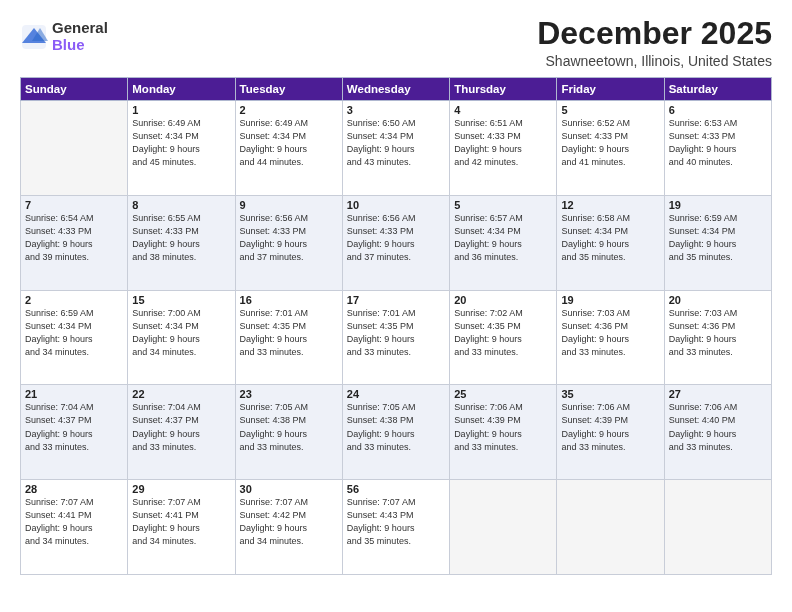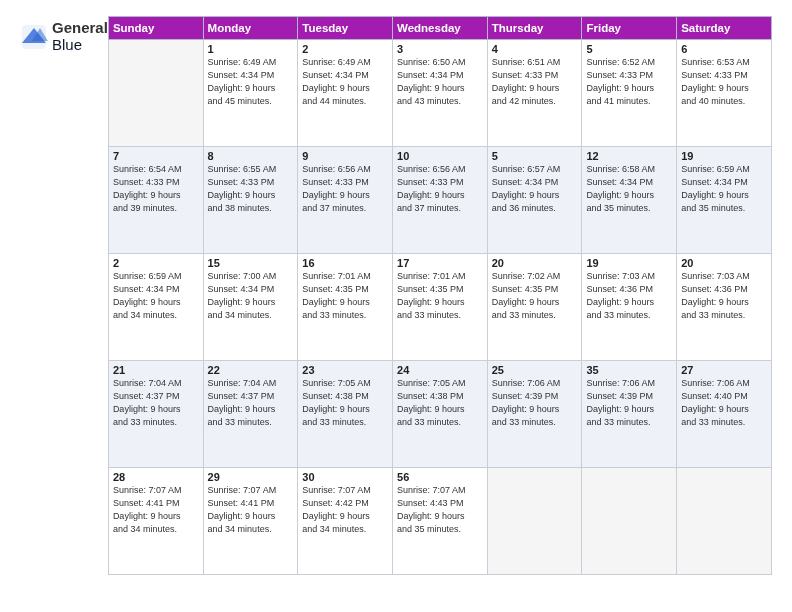--- a/index.html
+++ b/index.html
@@ -8,20 +8,21 @@
       height: 612px;
       font-family: Arial, sans-serif;
       background: #fff;
       overflow: hidden;
     }
     .page {
       width: 792px;
       height: 585px;
       padding: 16px 20px 10px 20px;
       display: flex;
+      flex-direction: column;
     }
     .header {
       display: flex;
       align-items: flex-start;
       justify-content: space-between;
       margin-bottom: 8px;
     }
     .logo {
       display: flex;
       align-items: center;
@@ -32,22 +33,22 @@
       flex-direction: column;
       line-height: 1.1;
     }
     .logo-general {
       font-size: 15px;
       font-weight: bold;
       color: #333;
     }
     .logo-blue {
       font-size: 15px;
-      font-weight: normal;
-      color: #0f172a;
+      font-weight: bold;
+      color: #8b5cf6;
     }
     .logo-icon {
       width: 28px;
       height: 28px;
       margin-right: 4px;
       position: relative;
     }
     .title-block {
       text-align: right;
     }
@@ -62,21 +63,21 @@
       color: #444;
       margin-top: 2px;
     }
     .calendar {
       width: 100%;
       border-collapse: collapse;
       flex: 1;
       table-layout: fixed;
     }
     .calendar th {
-      background-color: #a21caf;
+      background-color: #4c1d95;
       color: #fff;
       font-size: 11.5px;
       font-weight: bold;
       padding: 5px 4px;
       text-align: left;
       border: 1px solid #b0b8d0;
     }
     .calendar td {
       border: 1px solid #c8cdd8;
       vertical-align: top;
@@ -116,20 +117,24 @@
           <rect x="2" y="2" width="24" height="24" rx="4" fill="#eef2fb"></rect>
           <polygon points="14,5 26,20 2,20" fill="#3a6fd8" opacity="0.85"></polygon>
           <polygon points="20,5 28,18 12,18" fill="#2563c7" opacity="0.5"></polygon>
         </svg>
       </div>
       <div class="logo-text">
         <span class="logo-general">General</span>
         <span class="logo-blue">Blue</span>
       </div>
     </div>
+    <div class="title-block">
+      <div class="month-title">December 2025</div>
+      <div class="location-title">Shawneetown, Illinois, United States</div>
+    </div>
   </div>
 
   <table class="calendar">
     <thead>
       <tr>
         <th>Sunday</th>
         <th>Monday</th>
         <th>Tuesday</th>
         <th>Wednesday</th>
         <th>Thursday</th>

